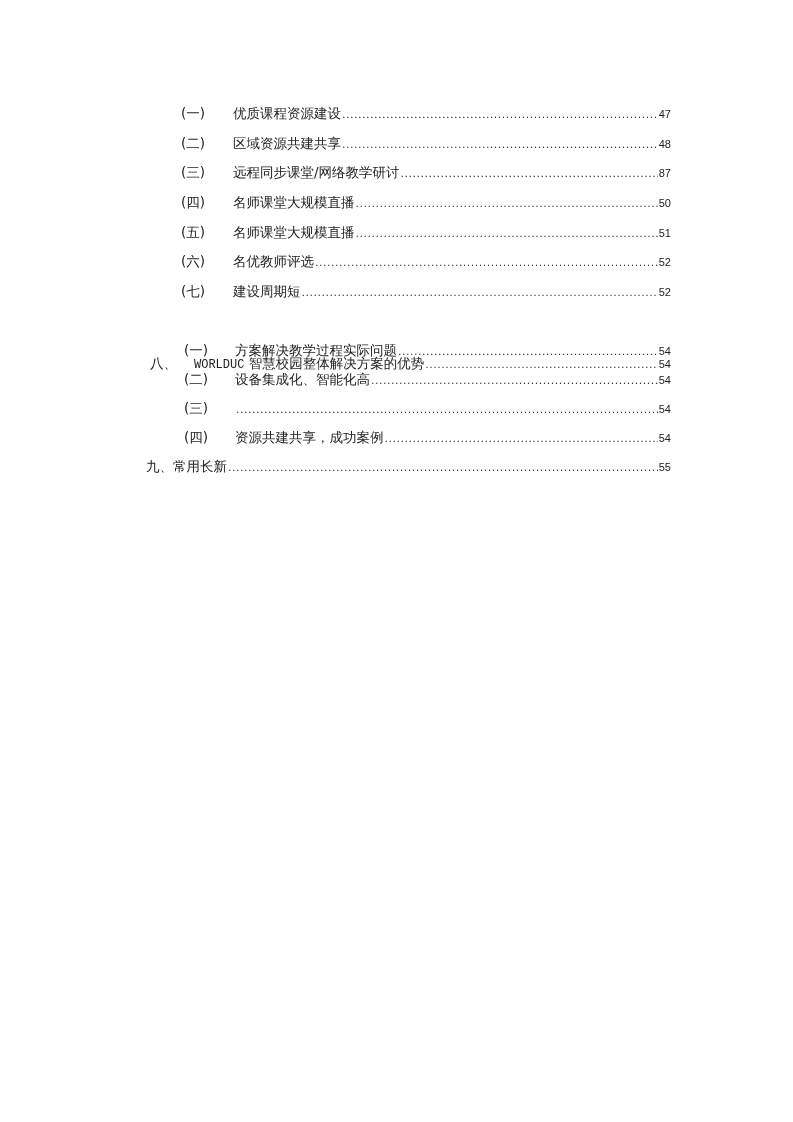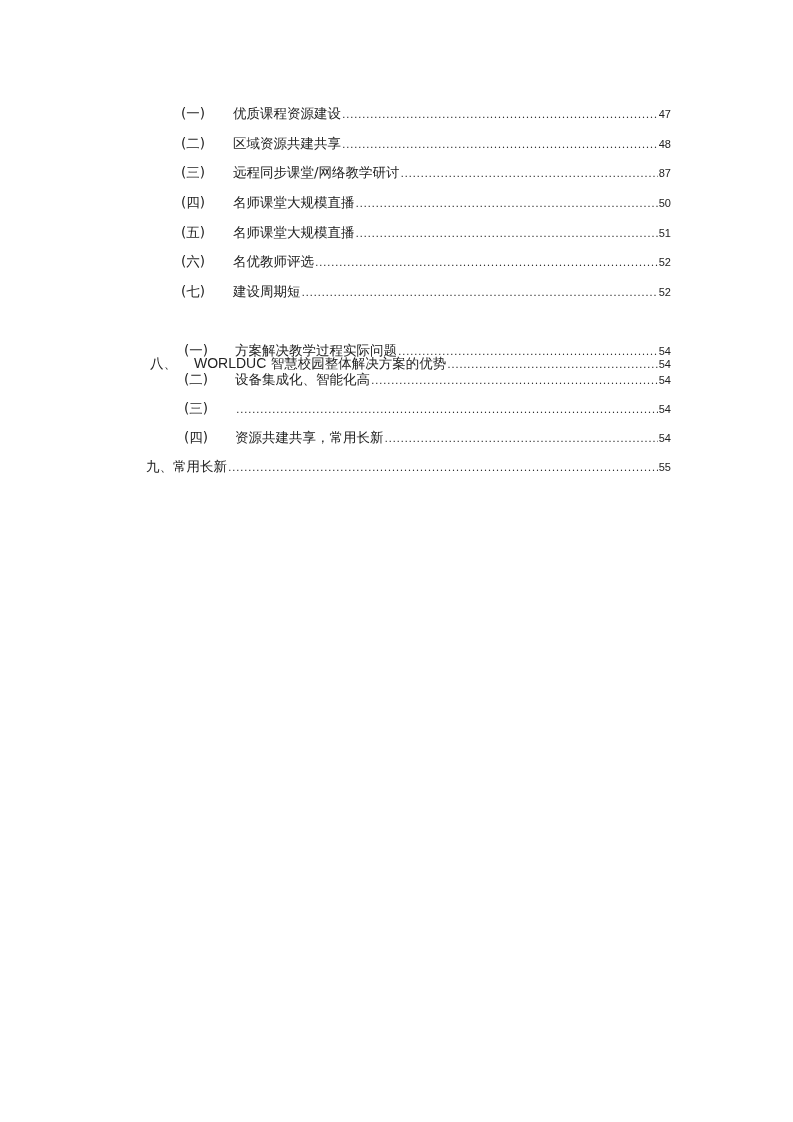--- a/index.html
+++ b/index.html
@@ -7,21 +7,21 @@
          font-family: "DejaVu Sans", "Liberation Sans", sans-serif; color: #222; }
   .toc { position: absolute; left: 0; top: 0; width: 793px; }
   .row { position: absolute; height: 20px; display: flex; align-items: baseline;
          font-size: 13.5px; line-height: 20px; white-space: nowrap; }
   .num { display: inline-block; flex: 0 0 auto; }
   .title { flex: 0 0 auto; }
   .leader { flex: 1 1 auto; overflow: hidden; margin: 0 1px; letter-spacing: 0.5px;
             color: #333; font-size: 11px; }
   .leader::before { content: "................................................................................................................................................................................................................"; }
   .page { flex: 0 0 auto; font-family: "Liberation Sans", sans-serif; font-size: 11px; }
-  .latin { font-family: Liberation Sans, sans-serif; font-size: 14px; }
+  .latin { font-family: Liberation Mono, monospace; font-size: 12px; }
 </style>
 </head>
 <body>
 
 <div class="toc">
 
   <div class="row" style="left:181px; top:103px; width:490px;">
     <span class="num" style="width:52px;">(一)</span>
     <span class="title">优质课程资源建设</span>
     <span class="leader"></span>
@@ -93,21 +93,21 @@
   </div>
 
   <div class="row" style="left:184px; top:398px; width:487px;">
     <span class="num" style="width:51px;">(三)</span>
     <span class="leader"></span>
     <span class="page">54</span>
   </div>
 
   <div class="row" style="left:184px; top:427px; width:487px;">
     <span class="num" style="width:51px;">(四)</span>
-    <span class="title">资源共建共享，常用长新</span>
+    <span class="title">资源共建共享，成功案例</span>
     <span class="leader"></span>
     <span class="page">54</span>
   </div>
 
   <div class="row" style="left:146px; top:456px; width:525px;">
     <span class="num">九、</span>
     <span class="title">常用长新</span>
     <span class="leader"></span>
     <span class="page">55</span>
   </div>

